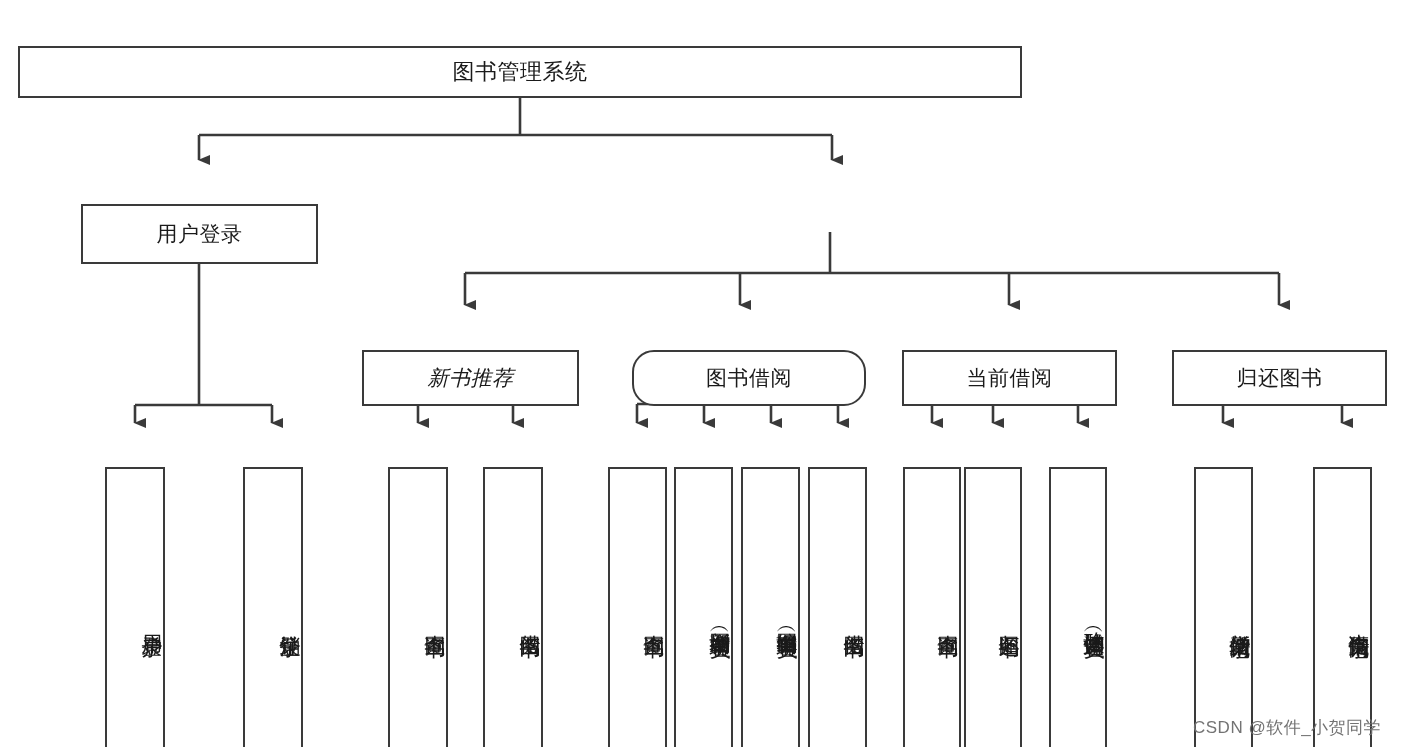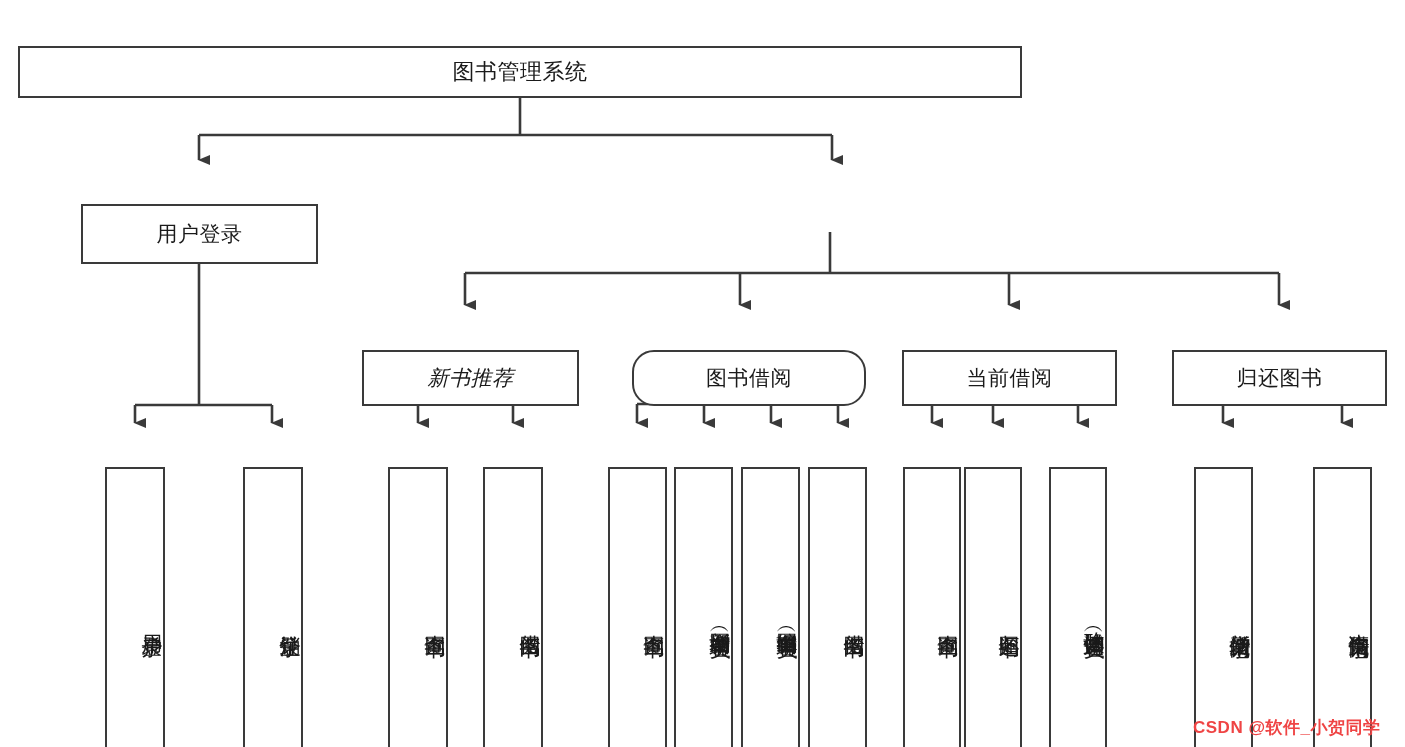--- a/index.html
+++ b/index.html
@@ -49,24 +49,23 @@
     justify-content: center;
     padding-top: 6px;
     line-height: 1.05;
   }
   .node.root {
     font-size: 22px;
   }
   .watermark {
     position: absolute;
     font-size: 17px;
-    color: #ef4444;
+    color: #737373;
     white-space: nowrap;
     letter-spacing: 0.5px;
-    font-weight: bold;
   }
 </style>
 </head>
 <body>
 
 <div id="canvas">
 
   <svg id="wires" viewBox="0 0 1405 747" width="1405" height="747">
     <defs>
       <marker id="arrow" viewBox="0 0 10 12" refX="5" refY="11" markerWidth="10" markerHeight="12" orient="auto-start-reverse" markerUnits="userSpaceOnUse">

